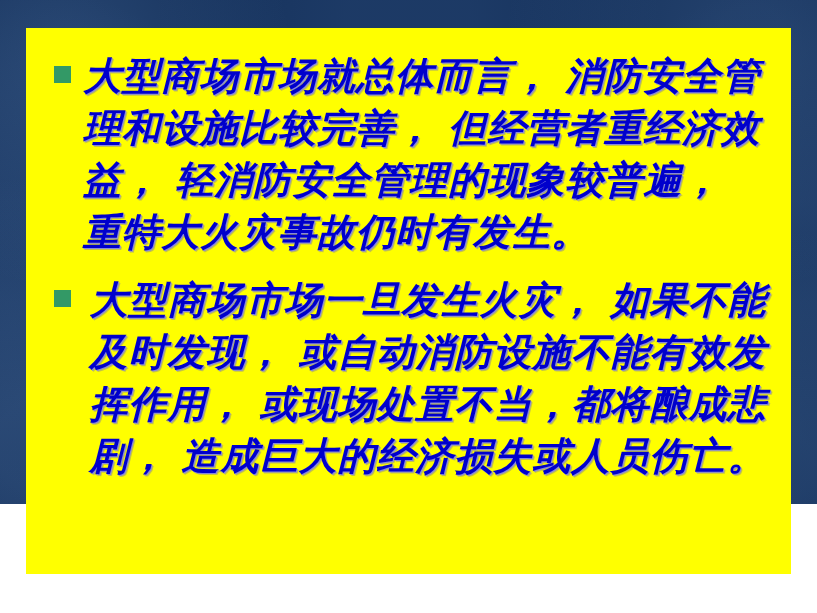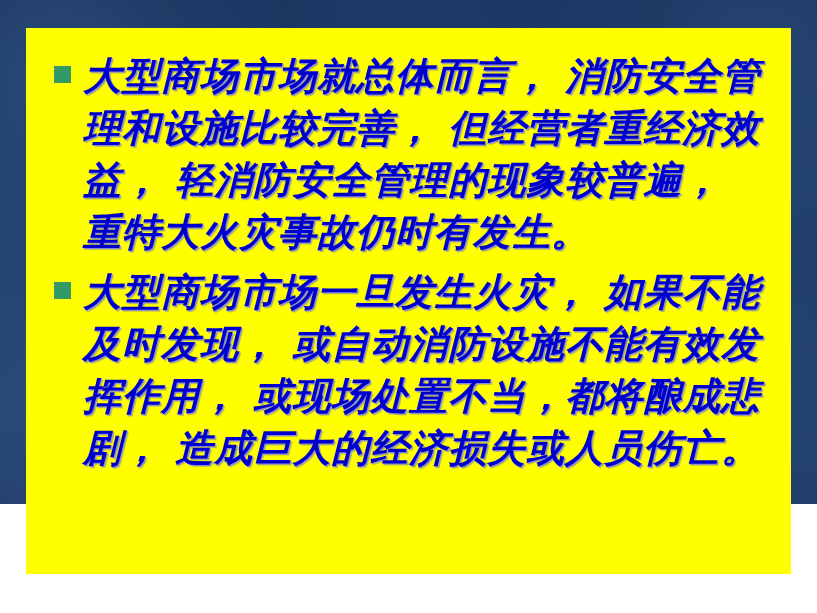--- a/index.html
+++ b/index.html
@@ -67,21 +67,22 @@
     font-weight: bold;
     font-size: 38px;
     line-height: 52px;
     letter-spacing: 1px;
     text-shadow:
       1px 1px 0 #8888dd,
       2px 2px 0 rgba(90,90,200,0.35);
     font-style: italic;
   }
   #para-2 {
-    margin-top: 8px;
+    margin-top: 16px;
+    text-align: center;
   }
 </style>
 </head>
 <body>
 
 <div id="slide">
   <div id="content-card">
 
     <div class="bullet-row" id="para-1">
       <span class="bullet-marker"></span>

